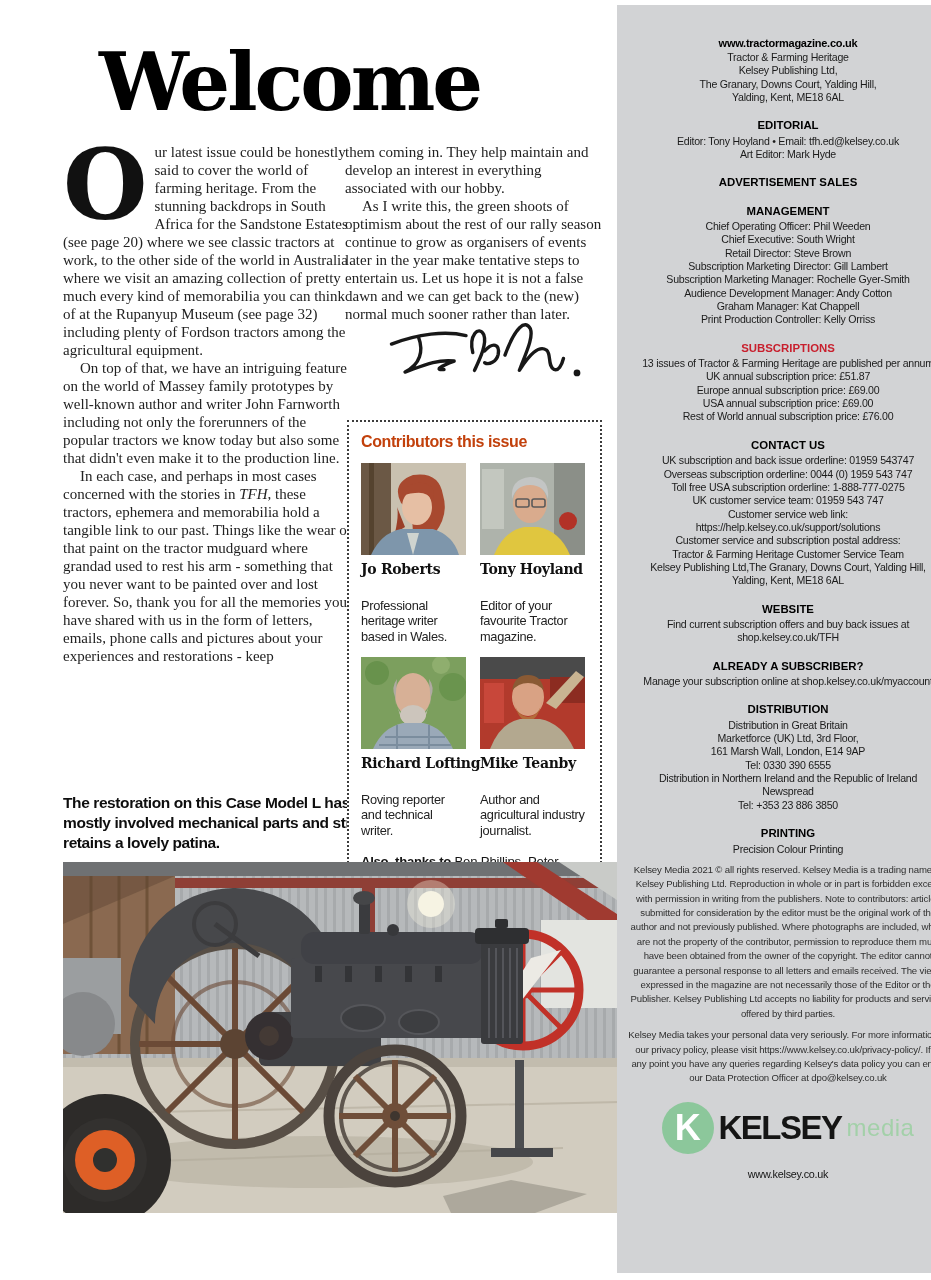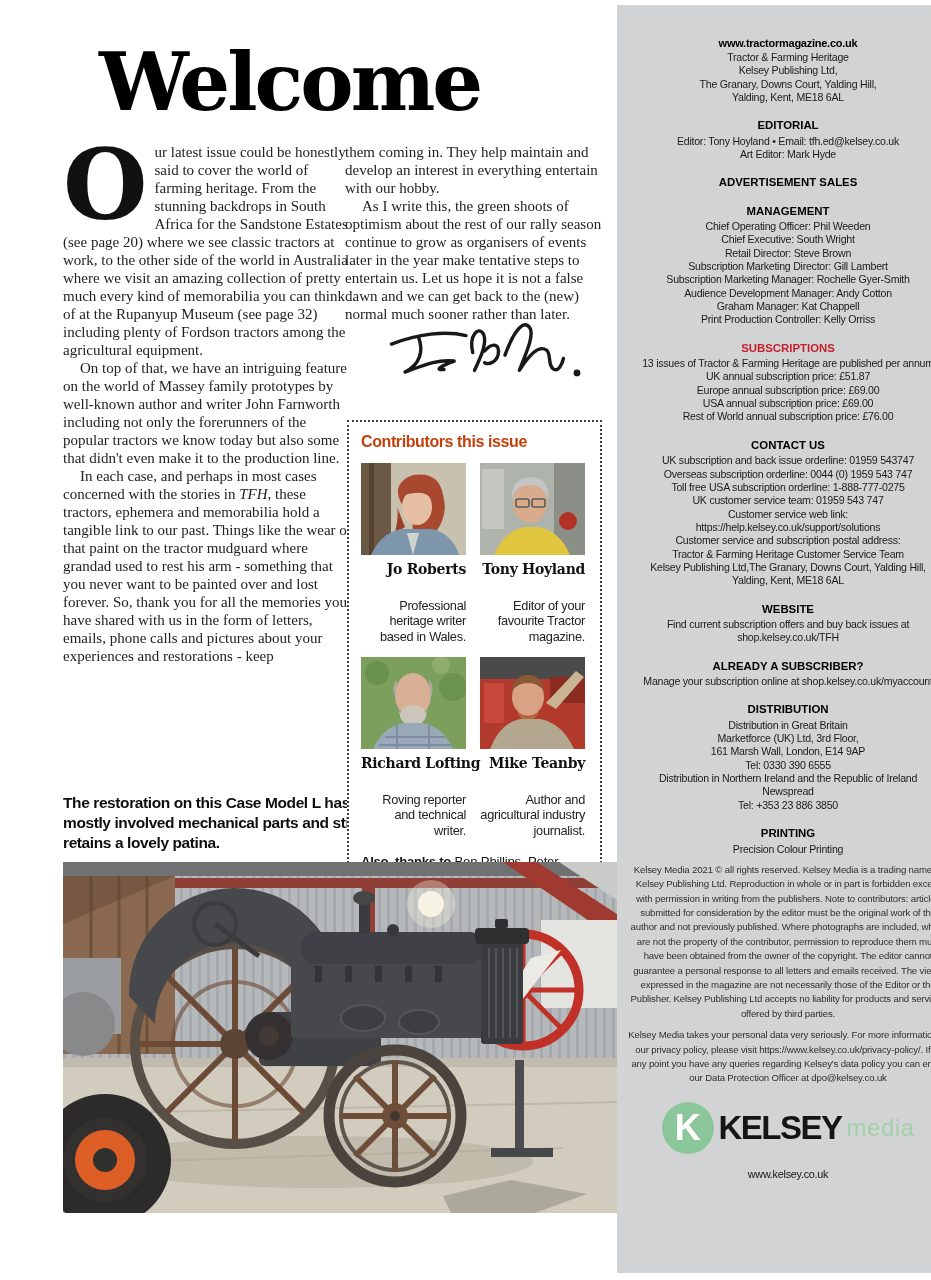--- a/index.html
+++ b/index.html
@@ -40,21 +40,21 @@
   
   .contrib-box {
     position:absolute; left:347px; top:420px; width:255px;
     border:2px dotted #3c3c3c; padding:11px 12px 12px 12px; background:#fff;
   }
   .contrib-head { font-weight:bold; font-size:16px; letter-spacing:-0.4px; color:#c2410c; }
   .contrib-grid {
     margin-top:12px; display:grid; grid-template-columns:1fr 1fr;
     column-gap:11px; row-gap:13px;
   }
-  .contrib-cell { width:105px;text-align:right; }
+  .contrib-cell { width:105px; }
   .contrib-photo { width:105px; height:92px; display:block; }
   .contrib-name {
     margin-top:6px; font-family:"DejaVu Serif", serif; font-weight:700;
     font-size:14px; letter-spacing:-0.3px; white-space:nowrap; color:#111;
   }
   .contrib-desc { margin-top:21px; font-size:12.8px; line-height:1.2; letter-spacing:-0.3px; color:#222; }
   .thanks { margin-top:15px; font-size:13.2px; line-height:1.3; letter-spacing:-0.2px; color:#151515; }
   .thanks b { letter-spacing:-0.3px; }
 
   
@@ -100,21 +100,21 @@
 
   <h1 class="title">Welcome</h1>
 
   <div class="col col1">
     <p class="body-p"><span class="dropcap">O</span><span>ur latest issue could be honestly said to cover the world of farming heritage. From the stunning backdrops in South Africa for the Sandstone Estates (see page 20) where we see classic tractors at work, to the other side of the world in Australia where we visit an amazing collection of pretty much every kind of memorabilia you can think of at the Rupanyup Museum (see page 32) including plenty of Fordson tractors among the agricultural equipment.</span></p>
     <p class="body-p indent">On top of that, we have an intriguing feature on the world of Massey family prototypes by well-known author and writer John Farnworth including not only the forerunners of the popular tractors we know today but also some that didn't even make it to the production line.</p>
     <p class="body-p indent"><span>In each case, and perhaps in most cases concerned with the stories in </span><em>TFH</em><span>, these tractors, ephemera and memorabilia hold a tangible link to our past. Things like the wear on that paint on the tractor mudguard where grandad used to rest his arm - something that you never want to be painted over and lost forever. So, thank you for all the memories you have shared with us in the form of letters, emails, phone calls and pictures about your experiences and restorations - keep</span></p>
   </div>
 
   <div class="col col2">
-    <p class="body-p">them coming in. They help maintain and develop an interest in everything entertain with our hobby.</p>
+    <p class="body-p">them coming in. They help maintain and develop an interest in everything associated with our hobby.</p>
     <p class="body-p indent">As I write this, the green shoots of optimism about the rest of our rally season continue to grow as organisers of events later in the year make tentative steps to entertain us. Let us hope it is not a false dawn and we can get back to the (new) normal much sooner rather than later.</p>
     <svg class="signature" viewBox="0 0 250 85">
       <g fill="none" stroke="#181818" stroke-width="4" stroke-linecap="round" stroke-linejoin="round">
         <path d="M 14 32 C 45 20 78 16 102 22"></path>
         <path d="M 46 24 C 52 40 48 56 30 65 C 52 57 66 50 88 52 C 72 58 64 63 76 62"></path>
         <path d="M 110 42 C 105 22 117 9 123 21 C 127 32 118 50 112 63"></path>
         <path d="M 124 40 C 134 29 142 32 140 44 C 138 53 129 57 124 54"></path>
         <path d="M 148 45 C 160 12 172 2 178 14 C 182 25 171 46 165 63 C 177 44 188 33 197 39 C 203 44 198 58 206 62 C 211 64 215 57 217 49"></path>
       </g>
       <circle cx="233" cy="66" r="4" fill="#181818"></circle>

